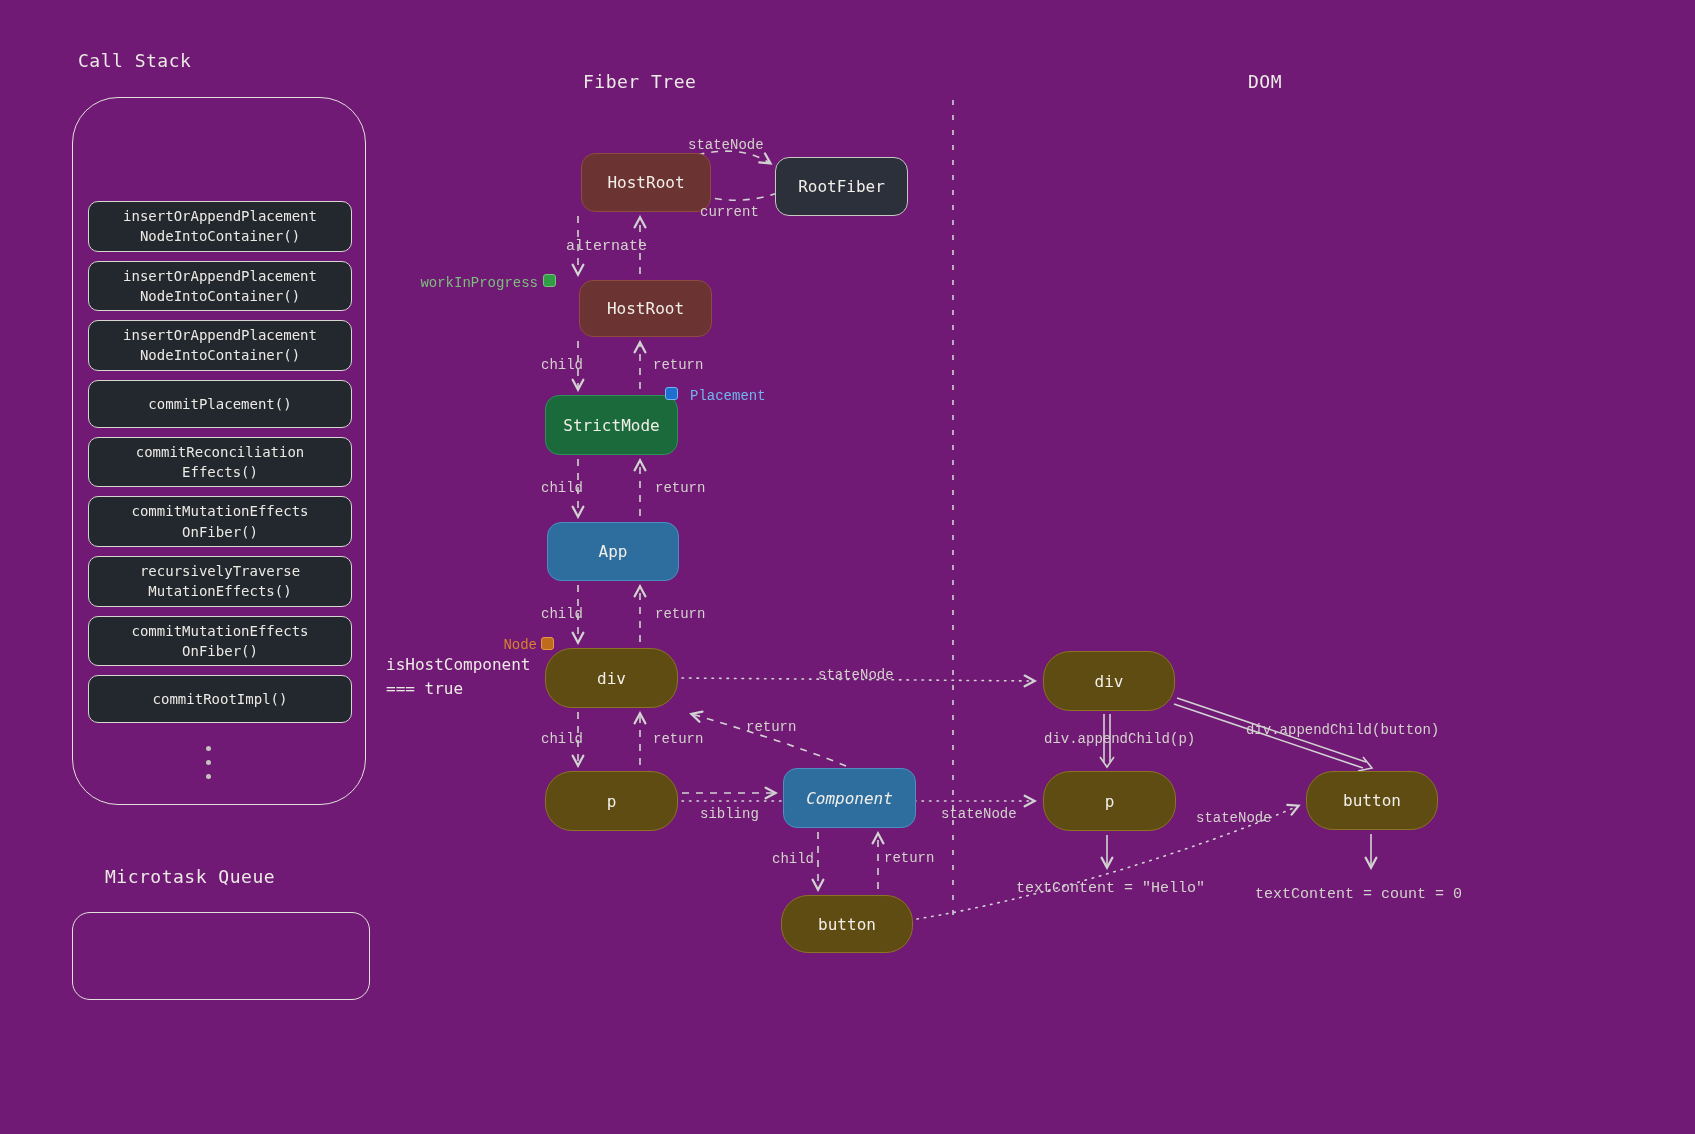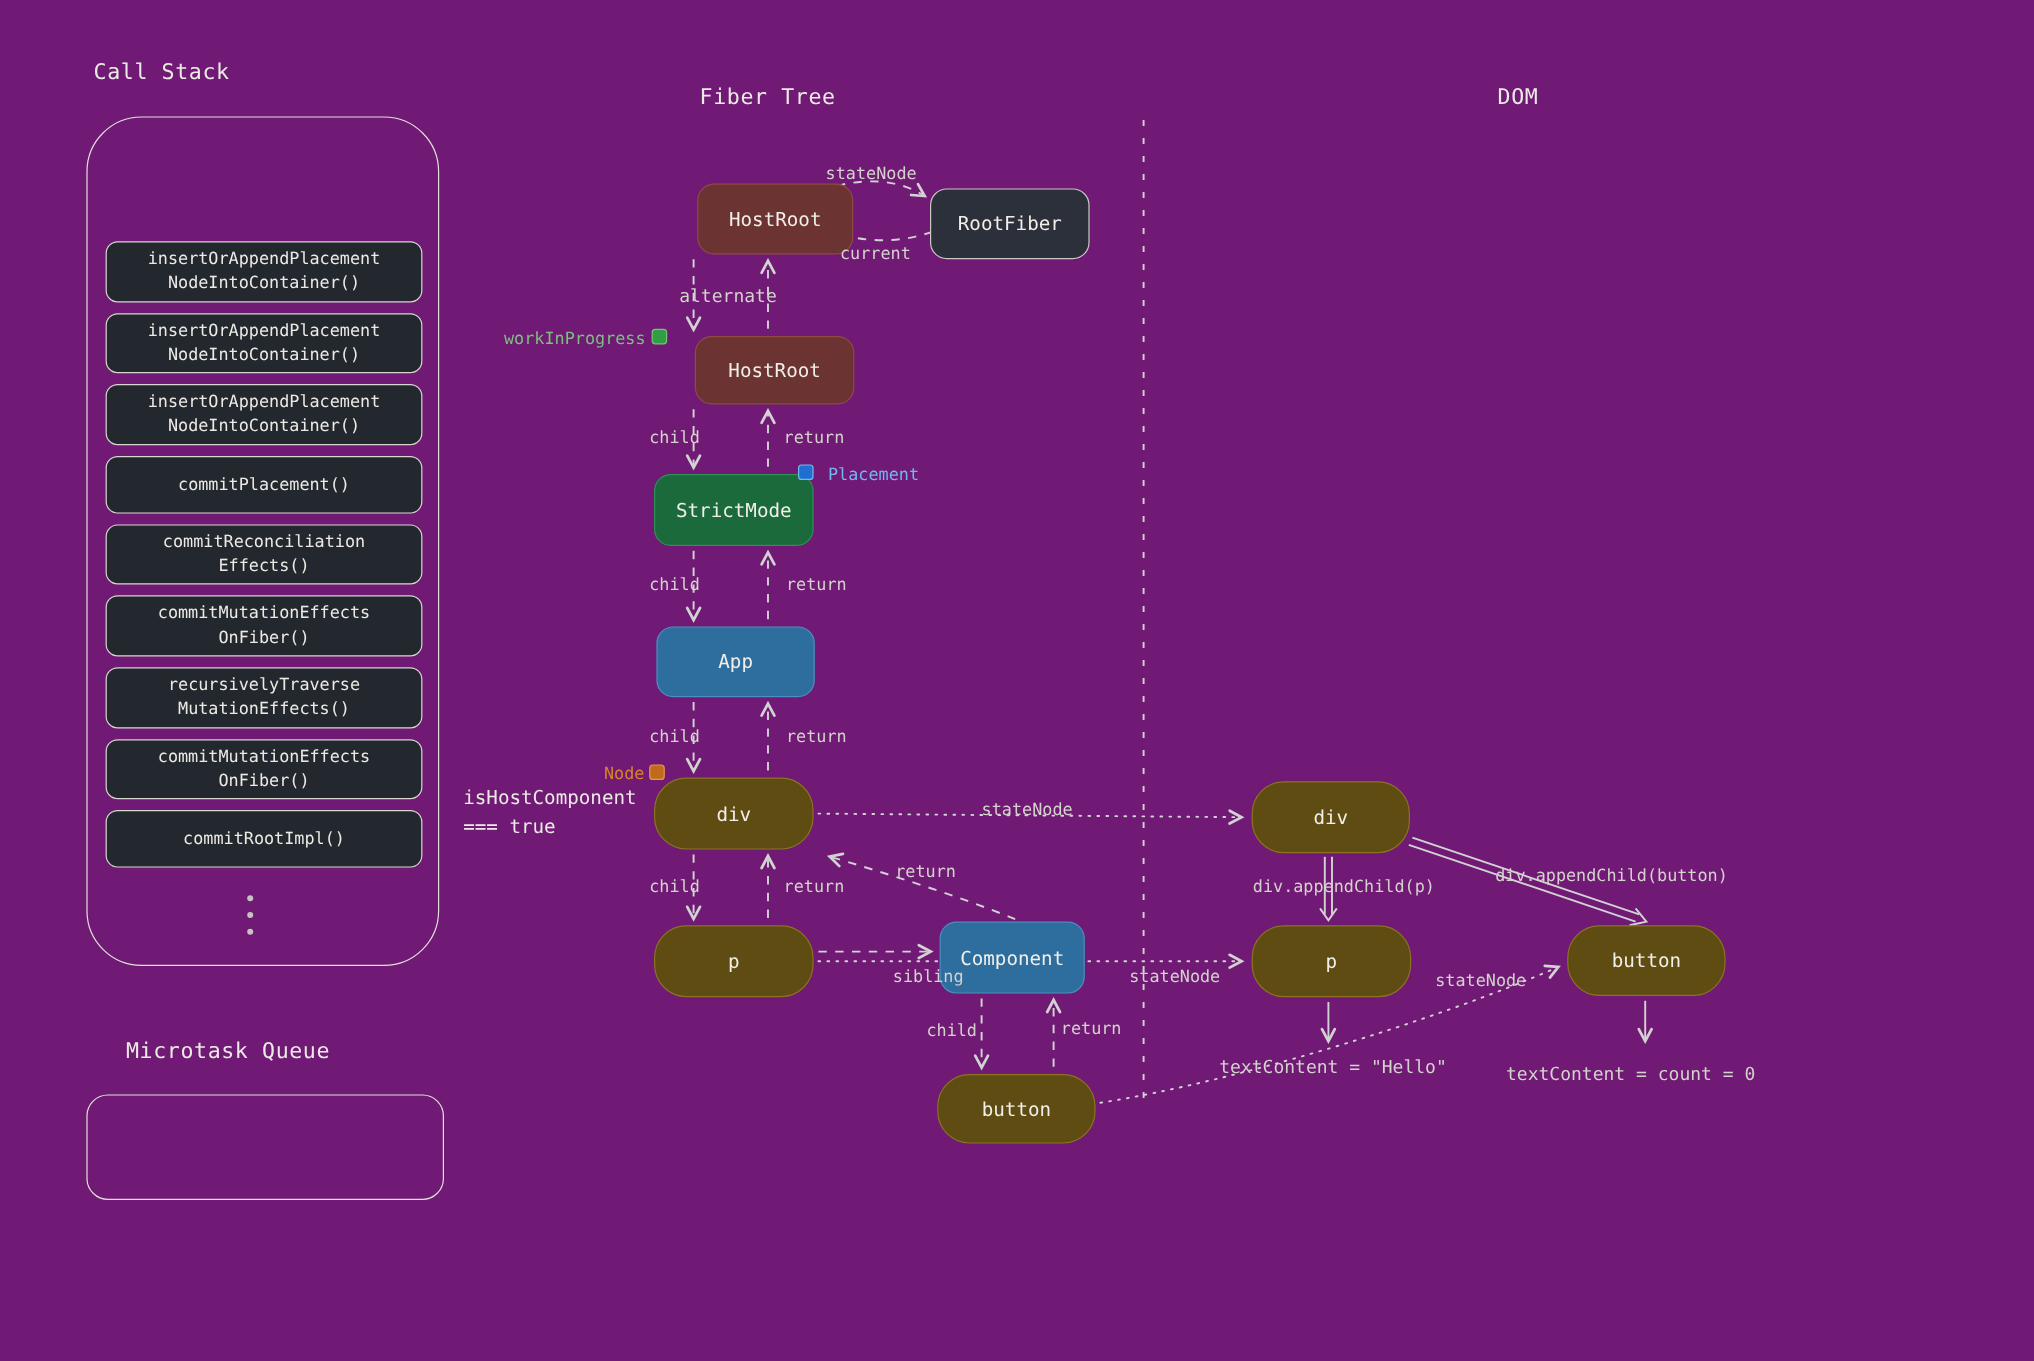--- a/index.html
+++ b/index.html
@@ -23,21 +23,21 @@
   .node {
     position:absolute; border-radius:14px; border:1.5px solid;
     display:flex; align-items:center; justify-content:center;
     font-size:16px; color:#f2efe9; white-space:nowrap;
   }
   .maroon { background:#6b3331; border-color:#8f4a42;margin-left:36px; }
   .gray   { background:#2b303a; border-color:#c9c7c1; }
   .green  { background:#1b6a3b; border-color:#2f8f55; }
   .blue   { background:#2d6e9e; border-color:#4a8fc0; }
   .olive  { background:#5e4c13; border-color:#8a7322;border-radius:27px; }
-  .lbl { position:absolute; font-size:14px; color:#d4d2cc; white-space:nowrap; }
+  .lbl { position:absolute; font-size:14px; color:#d4d2cc; white-space:nowrap;font-family:Liberation Mono, monospace; }
   .lbl.big { font-size:15px; }
   .badge-square { position:absolute; width:13px; height:13px; border-radius:3px; border:1.5px solid; }
   .sq-green  { background:#2f9e44; border-color:#7dbf7d; }
   .sq-blue   { background:#1f6fd0; border-color:#74b6f2; }
   .sq-orange { background:#c06b1c; border-color:#e8964a; }
   .txt-green  { color:#7dbf7d; }
   .txt-blue   { color:#74b6f2; }
   .txt-orange { color:#d9822b; }
   .annotation { position:absolute; font-size:16px; line-height:1.5; white-space:pre-line; color:#eceae4; }
   svg.wires { position:absolute; left:0; top:0; }
@@ -137,21 +137,21 @@
 
   <div class="section-title" style="left:583px; top:71px;">Fiber Tree</div>
 
   <div class="node maroon" style="left:545px; top:153px; width:130px; height:59px;">HostRoot</div>
   <div class="node gray" style="left:775px; top:157px; width:133px; height:59px;">RootFiber</div>
   <div class="node maroon" style="left:543px; top:280px; width:133px; height:57px;">HostRoot</div>
   <div class="node green" style="left:545px; top:395px; width:133px; height:60px;">StrictMode</div>
   <div class="node blue" style="left:547px; top:522px; width:132px; height:59px;">App</div>
   <div class="node olive" style="left:545px; top:648px; width:133px; height:60px;">div</div>
   <div class="node olive" style="left:545px; top:771px; width:133px; height:60px;">p</div>
-  <div class="node blue" style="left:783px; top:768px; width:121px; height:60px;">Component</div>
+  <div class="node blue" style="left:783px; top:768px; width:133px; height:60px;font-style:italic;">Component</div>
   <div class="node olive" style="left:781px; top:895px; width:132px; height:58px;">button</div>
 
   <span class="badge-square sq-green" style="left:543px; top:274px;"></span>
   <div class="lbl txt-green" style="left:420px; top:275px; width:118px; text-align:right;">workInProgress</div>
   <span class="badge-square sq-blue" style="left:665px; top:387px;"></span>
   <div class="lbl txt-blue" style="left:690px; top:388px;">Placement</div>
   <span class="badge-square sq-orange" style="left:541px; top:637px;"></span>
   <div class="lbl txt-orange" style="left:500px; top:637px; width:37px; text-align:right;">Node</div>
 
   <div class="annotation" style="left:386px; top:653px;">isHostComponent
@@ -163,21 +163,21 @@
 
   <div class="lbl" style="left:541px; top:357px;">child</div>
   <div class="lbl" style="left:653px; top:357px;">return</div>
   <div class="lbl" style="left:541px; top:480px;">child</div>
   <div class="lbl" style="left:655px; top:480px;">return</div>
   <div class="lbl" style="left:541px; top:606px;">child</div>
   <div class="lbl" style="left:655px; top:606px;">return</div>
   <div class="lbl" style="left:541px; top:731px;">child</div>
   <div class="lbl" style="left:653px; top:731px;">return</div>
   <div class="lbl" style="left:746px; top:719px;">return</div>
-  <div class="lbl" style="left:700px; top:806px;margin-left:44px;">sibling</div>
+  <div class="lbl" style="left:700px; top:806px;">sibling</div>
   <div class="lbl" style="left:772px; top:851px;">child</div>
   <div class="lbl" style="left:884px; top:850px;">return</div>
 
   <div class="lbl" style="left:818px; top:667px;">stateNode</div>
   <div class="lbl" style="left:941px; top:806px;">stateNode</div>
   <div class="lbl" style="left:1196px; top:810px;">stateNode</div>
 
   <div class="section-title" style="left:1248px; top:71px;">DOM</div>
 
   <div class="node olive" style="left:1043px; top:651px; width:132px; height:60px;">div</div>

